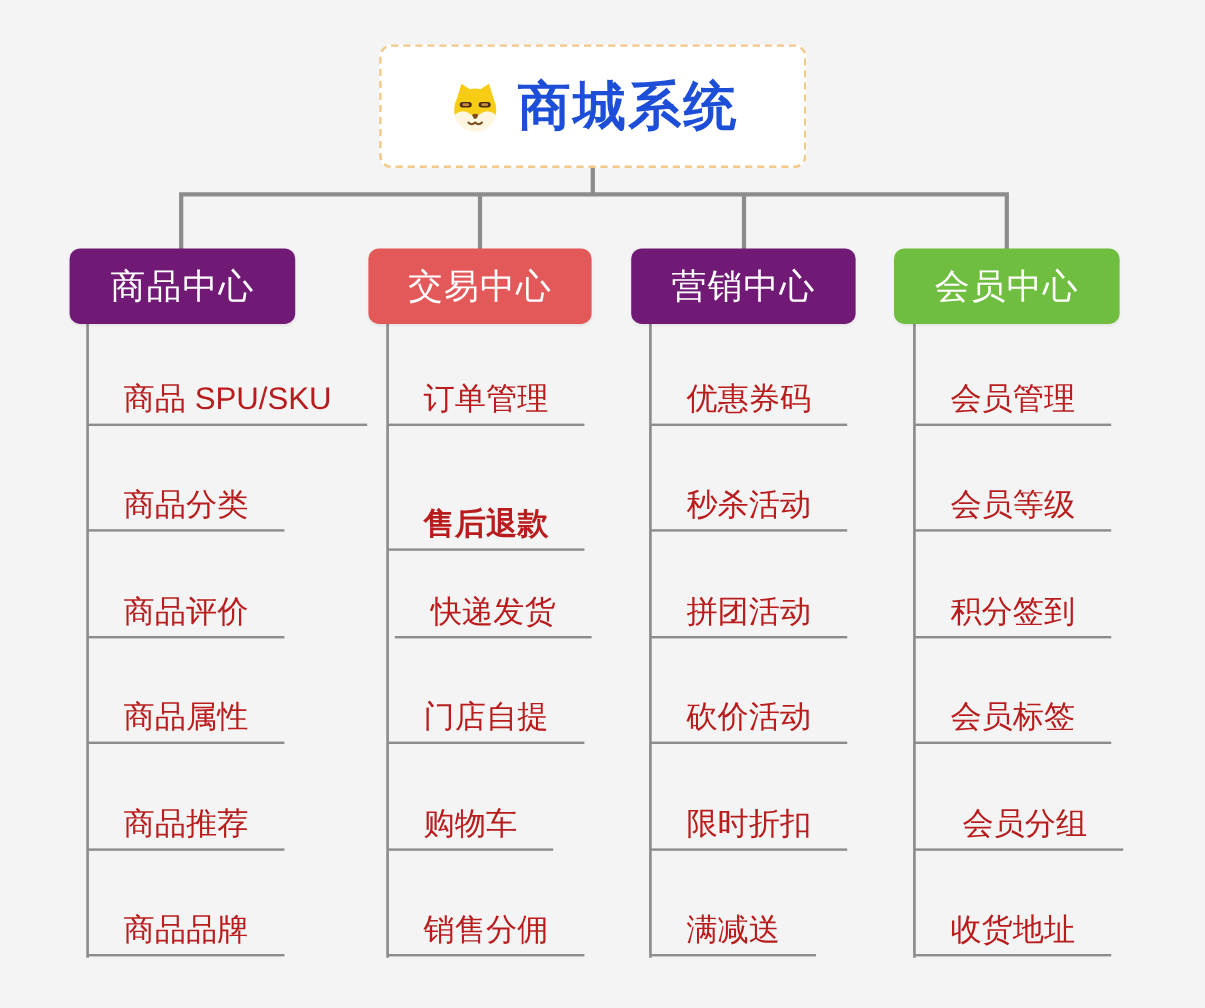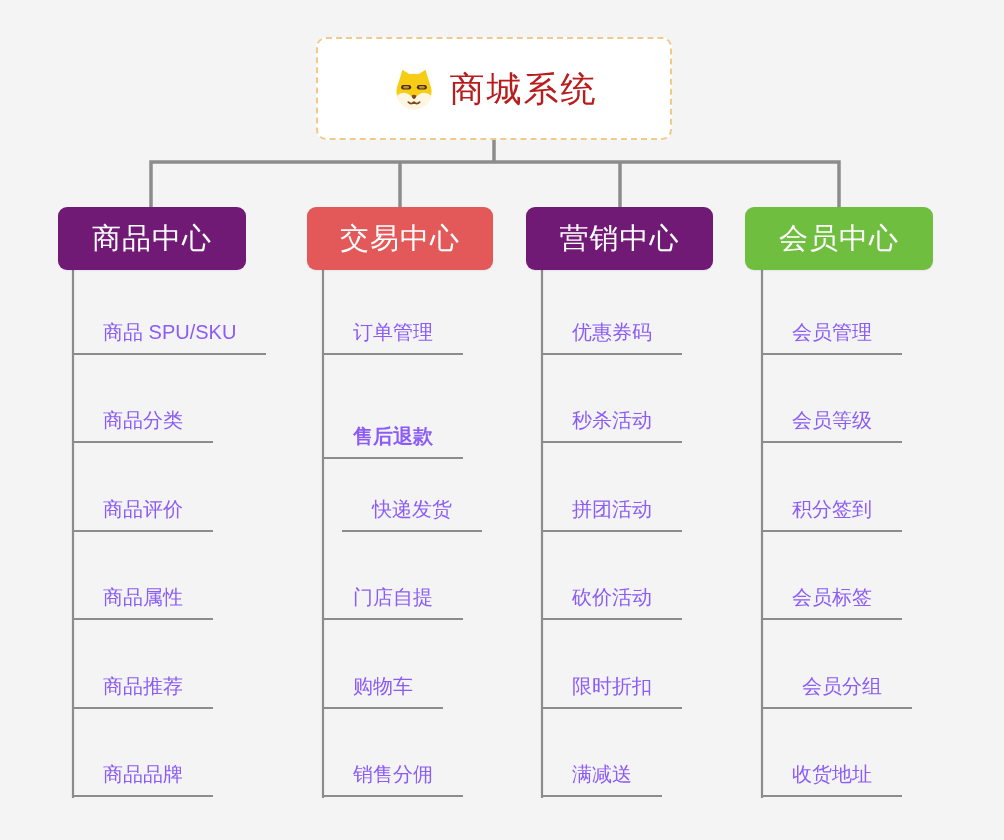--- a/index.html
+++ b/index.html
@@ -12,32 +12,32 @@
   svg.connectors{position:absolute;left:0;top:0;width:1004px;height:840px;pointer-events:none;z-index:0;}
 
   .root-node{
     position:absolute;left:316px;top:37px;width:356px;height:103px;
     box-sizing:border-box;background:#ffffff;
     border:2px dashed #F3C98B;border-radius:10px;
     display:flex;align-items:center;justify-content:center;gap:13px;
     z-index:2;
   }
   .root-title{
-    color:#b91c1c;font-size:35px;font-weight:400;letter-spacing:2px;line-height:1;
+    color:#1d4ed8;font-size:44px;font-weight:700;letter-spacing:2px;line-height:1;
   }
   .branch-node{
     position:absolute;top:207px;height:63px;box-sizing:border-box;
     border-radius:9px;display:flex;align-items:center;justify-content:center;
     color:#ffffff;font-size:29px;letter-spacing:1px;z-index:2;
     box-shadow:0 1px 2px rgba(0,0,0,0.06);
   }
   .leaf-node{
     position:absolute;height:42px;line-height:42px;white-space:nowrap;
     padding:0 30px 0 30px;border-bottom:2px solid #8c8c8c;
-    font-size:20px;color:#8b5cf6;z-index:1;
+    font-size:26px;color:#b91c1c;z-index:1;
   }
   .shiba{display:block;}
 </style>
 </head>
 <body>
 
 <div class="canvas">
 
   <svg class="connectors" viewBox="0 0 1004 840" xmlns="http://www.w3.org/2000/svg">
 
@@ -69,21 +69,21 @@
 
   <div class="leaf-node" style="left:73px;top:311px;">商品 SPU/SKU</div>
   <div class="leaf-node" style="left:73px;top:399px;">商品分类</div>
   <div class="leaf-node" style="left:73px;top:488px;">商品评价</div>
   <div class="leaf-node" style="left:73px;top:576px;">商品属性</div>
   <div class="leaf-node" style="left:73px;top:753px;">商品品牌</div>
   <div class="leaf-node" style="left:73px;top:665px;">商品推荐</div>
 
   <div class="leaf-node" style="left:323px;top:311px;">订单管理</div>
   <div class="leaf-node" style="left:323px;top:415px;font-weight:bold;">售后退款</div>
-  <div class="leaf-node" style="left:342px;top:488px;text-align:right;">快递发货</div>
+  <div class="leaf-node" style="left:329px;top:488px;text-align:right;">快递发货</div>
   <div class="leaf-node" style="left:323px;top:576px;">门店自提</div>
   <div class="leaf-node" style="left:323px;top:665px;">购物车</div>
   <div class="leaf-node" style="left:323px;top:753px;">销售分佣</div>
 
   <div class="leaf-node" style="left:542px;top:311px;">优惠券码</div>
   <div class="leaf-node" style="left:542px;top:399px;">秒杀活动</div>
   <div class="leaf-node" style="left:542px;top:488px;">拼团活动</div>
   <div class="leaf-node" style="left:542px;top:576px;">砍价活动</div>
   <div class="leaf-node" style="left:542px;top:665px;">限时折扣</div>
   <div class="leaf-node" style="left:542px;top:753px;">满减送</div>

